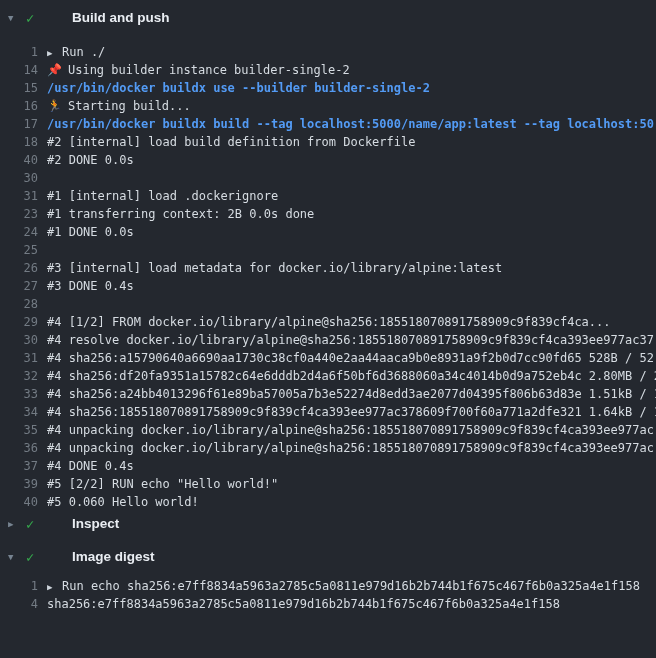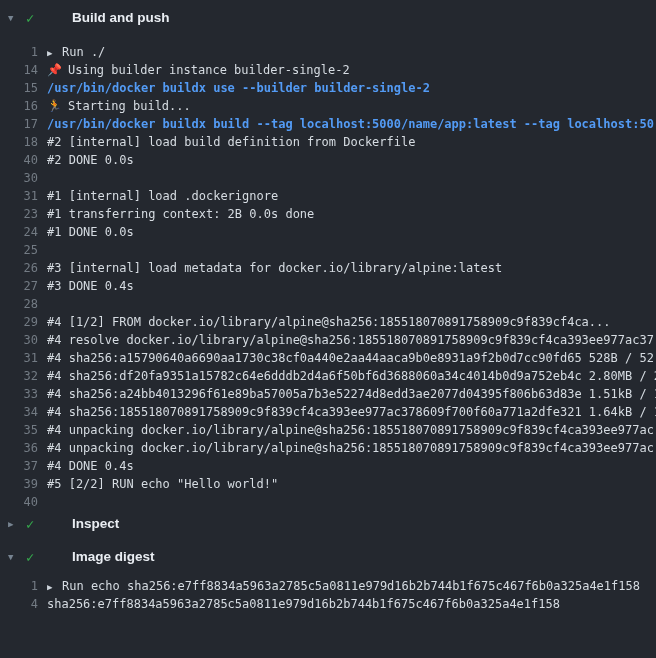--- a/index.html
+++ b/index.html
@@ -108,21 +108,21 @@
         <div class="log-line info"><span class="line-number">29</span><span class="line-text"><span>#4 [1/2] FROM docker.io/library/alpine@sha256:185518070891758909c9f839cf4ca...</span></span></div>
         <div class="log-line info"><span class="line-number">30</span><span class="line-text"><span>#4 resolve docker.io/library/alpine@sha256:185518070891758909c9f839cf4ca393ee977ac37</span></span></div>
         <div class="log-line info"><span class="line-number">31</span><span class="line-text"><span>#4 sha256:a15790640a6690aa1730c38cf0a440e2aa44aaca9b0e8931a9f2b0d7cc90fd65 528B / 52</span></span></div>
         <div class="log-line info"><span class="line-number">32</span><span class="line-text"><span>#4 sha256:df20fa9351a15782c64e6dddb2d4a6f50bf6d3688060a34c4014b0d9a752eb4c 2.80MB / 2</span></span></div>
         <div class="log-line info"><span class="line-number">33</span><span class="line-text"><span>#4 sha256:a24bb4013296f61e89ba57005a7b3e52274d8edd3ae2077d04395f806b63d83e 1.51kB / 1</span></span></div>
         <div class="log-line info"><span class="line-number">34</span><span class="line-text"><span>#4 sha256:185518070891758909c9f839cf4ca393ee977ac378609f700f60a771a2dfe321 1.64kB / 1</span></span></div>
         <div class="log-line info"><span class="line-number">35</span><span class="line-text"><span>#4 unpacking docker.io/library/alpine@sha256:185518070891758909c9f839cf4ca393ee977ac</span></span></div>
         <div class="log-line info"><span class="line-number">36</span><span class="line-text"><span>#4 unpacking docker.io/library/alpine@sha256:185518070891758909c9f839cf4ca393ee977ac</span></span></div>
         <div class="log-line info"><span class="line-number">37</span><span class="line-text"><span>#4 DONE 0.4s</span></span></div>
         <div class="log-line info"><span class="line-number">39</span><span class="line-text"><span>#5 [2/2] RUN echo "Hello world!"</span></span></div>
-        <div class="log-line info"><span class="line-number">40</span></div>
+        <div class="log-line info"><span class="line-number">40</span><span class="line-text"><span>#5 0.060 Hello world!</span></span></div>
       </div>
     </div>
     <div class="section">
       <div class="section-header" style="margin-top: 2px;">
         <span class="chevron">▶</span>
         <span class="check">✓</span>
         <span class="section-title">Inspect</span>
       </div>
     </div>
     <div class="section">

